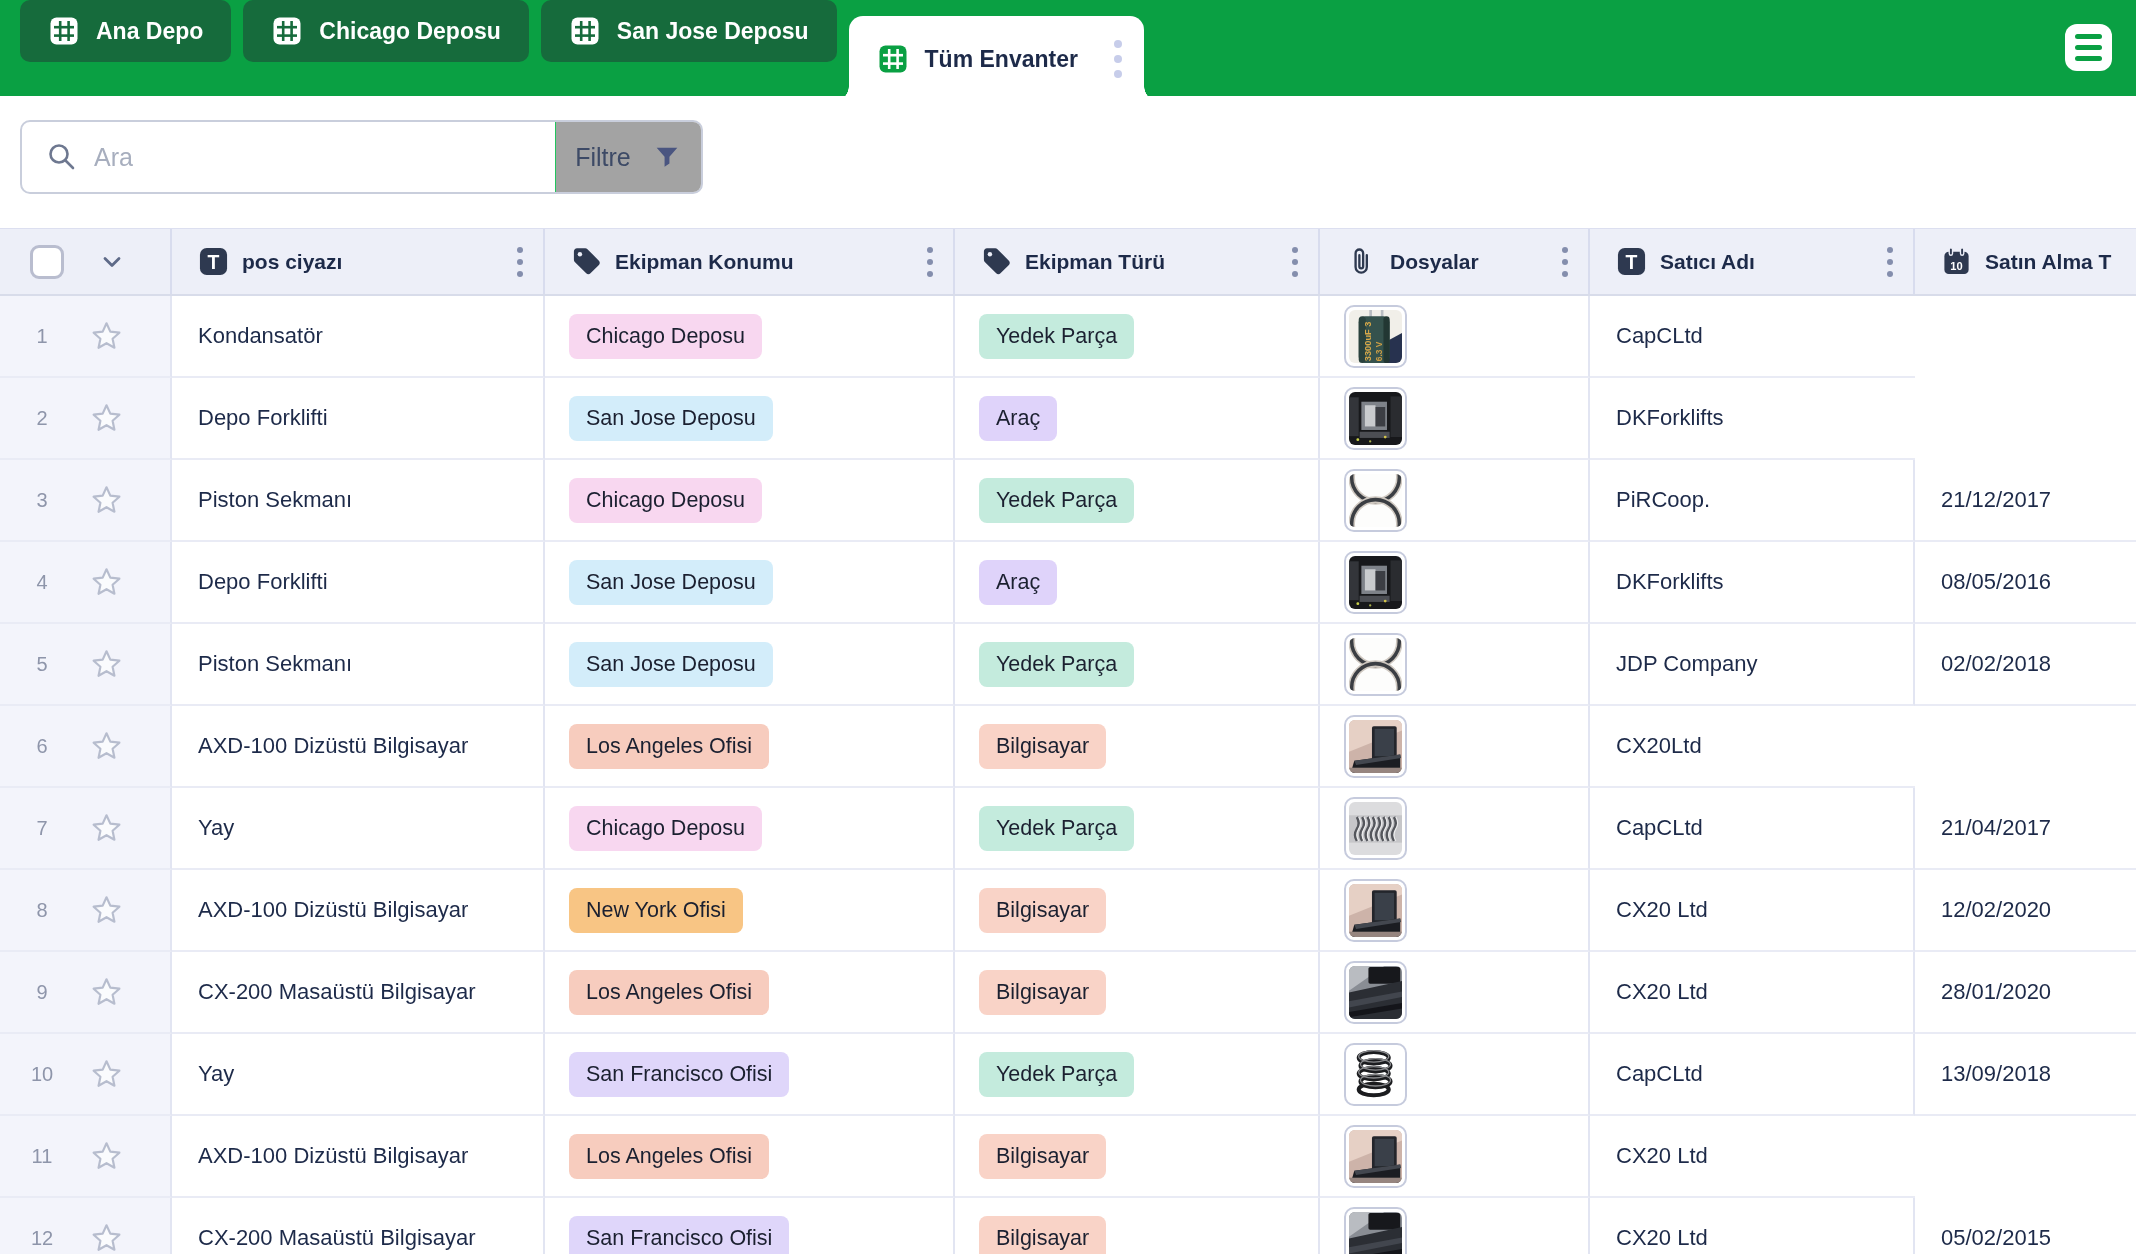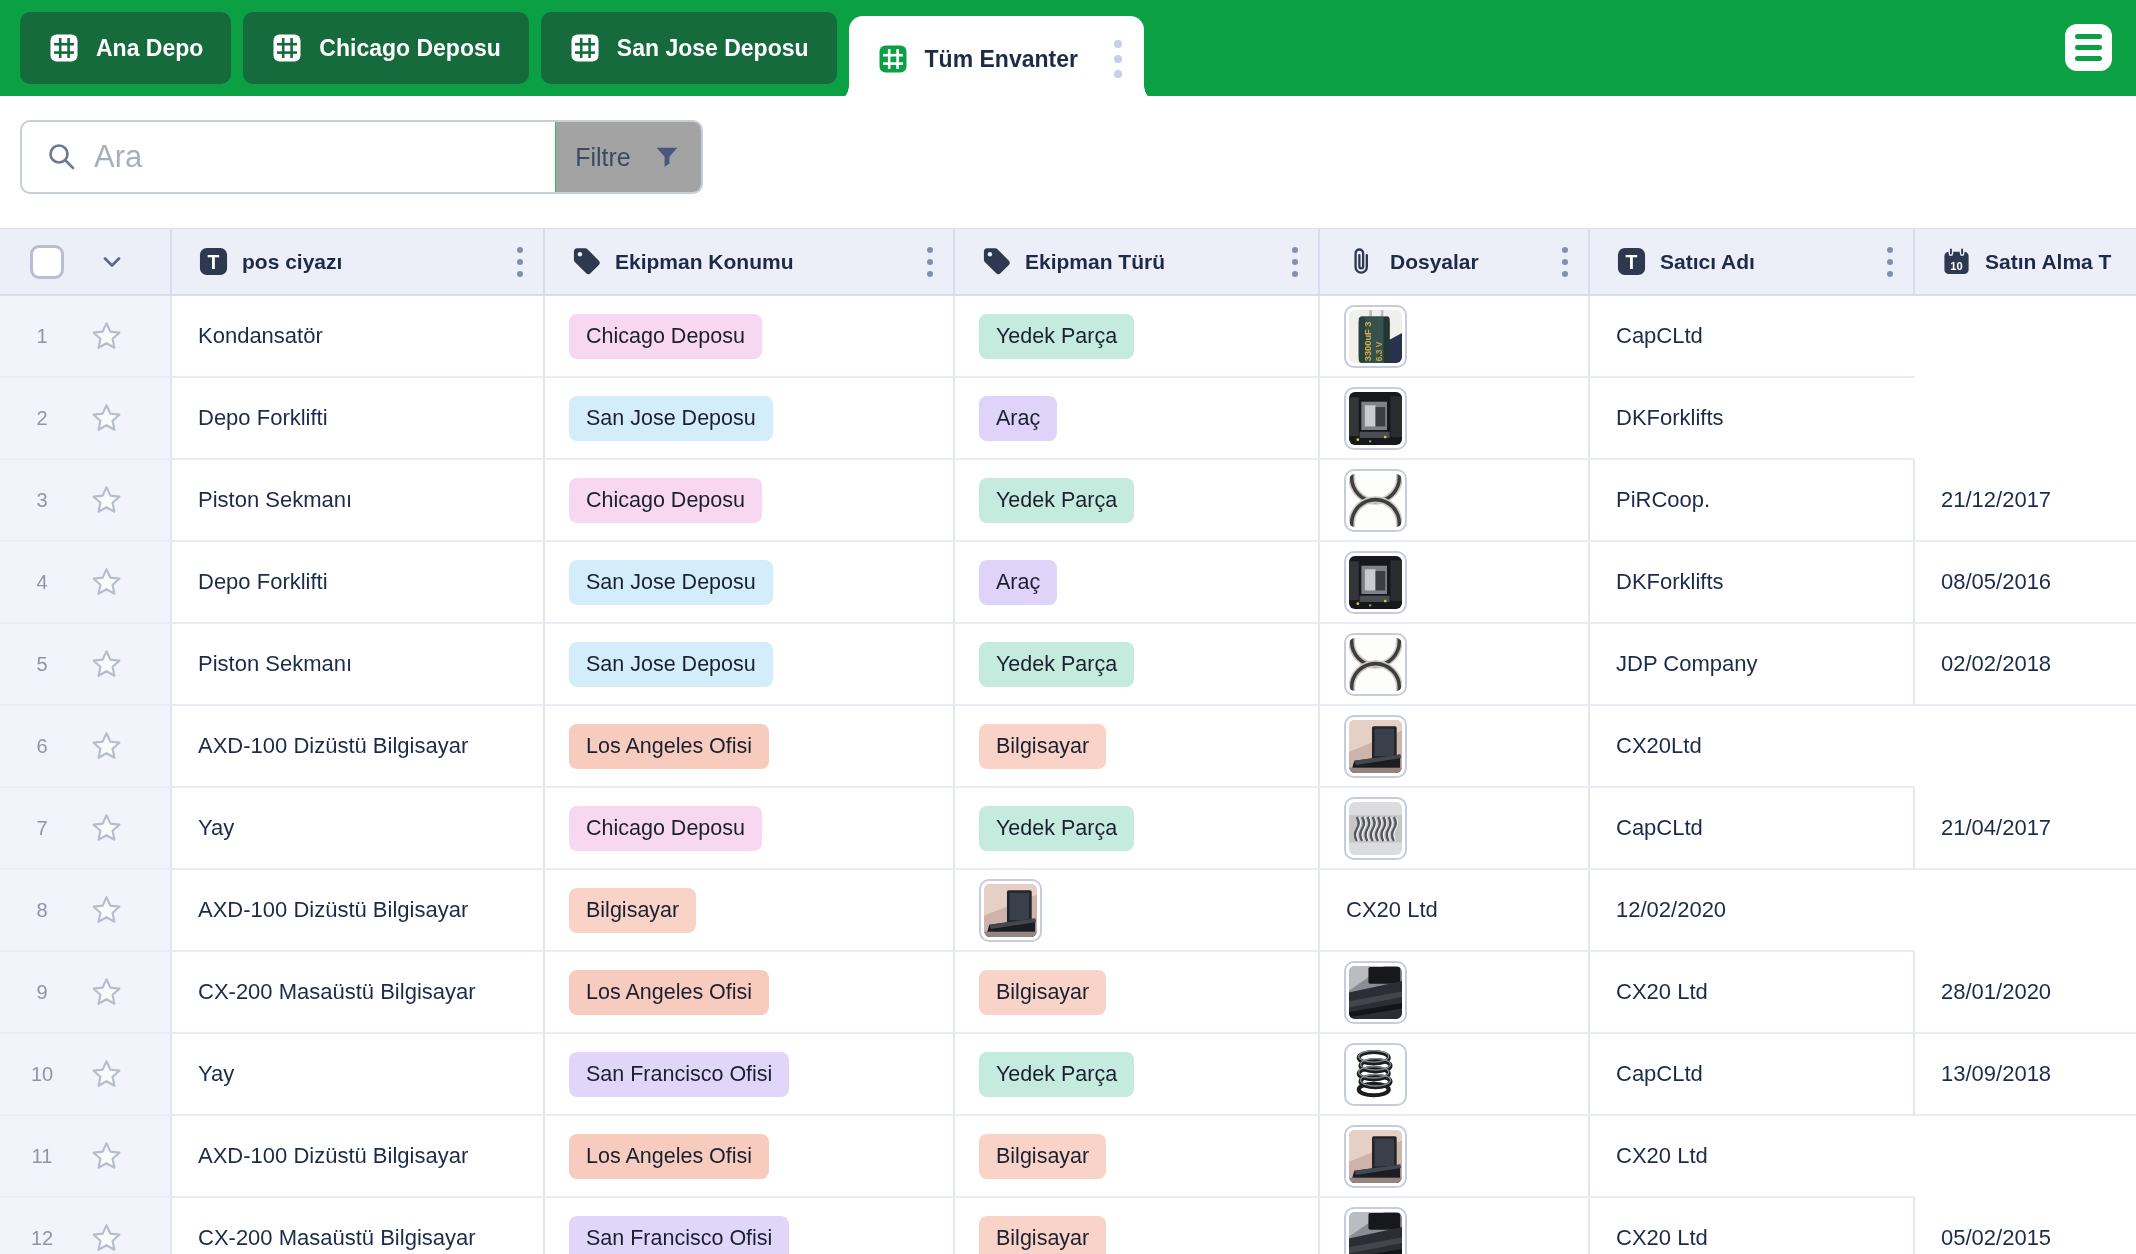--- a/index.html
+++ b/index.html
@@ -4,21 +4,21 @@
 <style>
   * { margin:0; padding:0; box-sizing:border-box; }
   html,body { width:2136px; height:1254px; overflow:hidden; background:#fff;
               font-family:"Liberation Sans", sans-serif; }
   .canvas { position:relative; width:2136px; height:1254px; overflow:hidden; background:#fff; }
 
   
   .topbar { position:absolute; left:0; top:0; width:2136px; height:96px;
             background:var(--green); display:flex; align-items:flex-start; }
   .tabs { display:flex; gap:12px; padding-left:20px; height:96px; align-items:flex-start; }
-  .tab { margin-top:12px; height:72px; border-radius:10px; background:var(--tab-green);
+  .tab { height:62px; border-radius:10px; background:var(--tab-green);
          display:flex; align-items:center; gap:16px; padding:0 28px; color:#fff;
          font-size:23px; font-weight:bold; cursor:pointer; white-space:nowrap; }
   .tab.active { margin-top:16px; height:86px; background:#fff; color:var(--navy);
                 border-radius:14px 14px 0 0; position:relative; padding-right:18px; }
   .tab.active::before, .tab.active::after { content:""; position:absolute; bottom:0; width:16px; height:16px; }
   .tab.active::before { left:-16px;  background:radial-gradient(circle at 0 0,   rgba(0,0,0,0) 15.5px, #fff 16px); }
   .tab.active::after  { right:-16px; background:radial-gradient(circle at 16px 0, rgba(0,0,0,0) 15.5px, #fff 16px); }
   .tab .ticon { width:32px; height:32px; flex:0 0 auto; }
   .tab-kebab { display:flex; flex-direction:column; gap:7px; margin-left:16px; padding:4px; cursor:pointer; }
   .tab-kebab i { width:8px; height:8px; border-radius:50%; background:#C7CDEA; display:block; }
@@ -26,21 +26,21 @@
               border-radius:12px; display:flex; flex-direction:column; justify-content:center;
               align-items:center; gap:6px; cursor:pointer; }
   .menu-btn i { width:27px; height:5px; border-radius:3px; background:var(--green); display:block; }
 
   
   .toolbar { position:absolute; left:0; top:96px; width:2136px; height:132px; background:#fff; }
   .searchwrap { position:absolute; left:20px; top:24px; width:683px; height:74px;
                 border:2px solid #C9CEDC; border-radius:10px; display:flex; overflow:hidden; background:#fff; }
   .searchbox { flex:1; display:flex; align-items:center; gap:16px; padding-left:24px; }
   .searchbox svg { width:32px; height:32px; flex:0 0 auto; }
-  .searchbox input { border:none; outline:none; font-size:31px; color:#4d7c0f; width:100%;
+  .searchbox input { border:none; outline:none; font-size:25px; color:#4d7c0f; width:100%;
                      font-family:"Liberation Sans", sans-serif; background:transparent; }
   .searchbox input::placeholder { color:#A7AEBE; }
   .filterbtn { width:146px; border-left:1px solid #22c55e; background:#a3a3a3; display:flex;
                align-items:center; justify-content:center; gap:21px; cursor:pointer;
                font-size:25px; color:#3D4A66; }
   .filterbtn svg { width:30px; height:30px; }
 
   
   .table { position:absolute; left:0; top:228px; width:2136px; }
   .grid { display:grid; grid-template-columns:172px 373px 410px 365px 270px 325px 221px; }
@@ -474,20 +474,23 @@
         </div>
         <div class="grid tr">
           <div class="td selectcell">
             <span class="row-num">8</span>
             <svg class="star" viewBox="0 0 32 32">
   <path d="M16 3.2 l3.7 8.1 8.8 1 -6.6 5.9 1.8 8.7 -7.7 -4.4 -7.7 4.4 1.8 -8.7 -6.6 -5.9 8.8 -1 Z" fill="rgba(255,255,255,0.6)" stroke="#B7BDCE" stroke-width="2.1" stroke-linejoin="round"></path>
             </svg>
           </div>
           <div class="td textcell">AXD-100 Dizüstü Bilgisayar</div>
           <div class="td">
+            <span class="pill" style="background: rgb(248, 197, 132);">New York Ofisi</span>
+          </div>
+          <div class="td">
             <span class="pill" style="background: rgb(249, 211, 199);">Bilgisayar</span>
           </div>
           <div class="td">
             <span class="thumb">
               <svg class="timg" viewBox="0 0 60 60" preserveAspectRatio="none">
                 <rect width="60" height="60" fill="#cdb3a9"></rect>
     <path d="M0 0 H60 V12 L0 36 Z" fill="#e6d0c5"></path>
     <rect x="26" y="7" width="28" height="38" rx="2" fill="#23252b"></rect>
     <rect x="29" y="10" width="22" height="31" fill="#3a4049"></rect>
     <path d="M6 46 L58 39 V60 H2 Z" fill="#1b1d22"></path>

